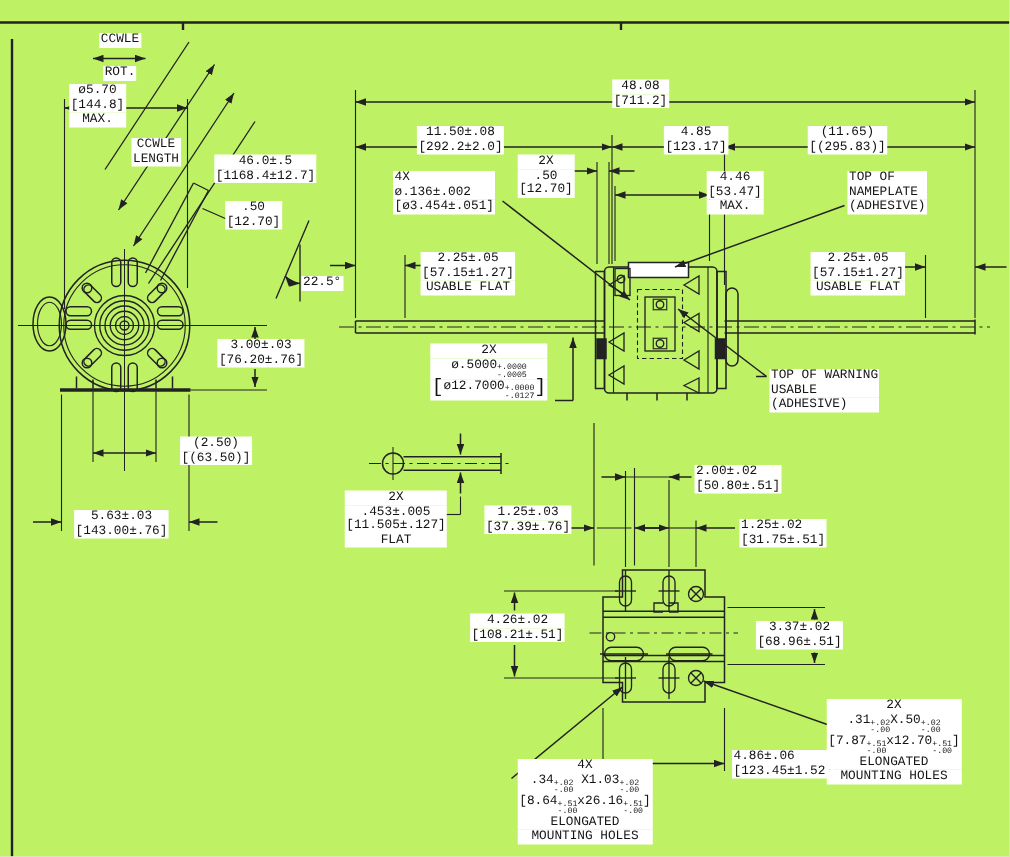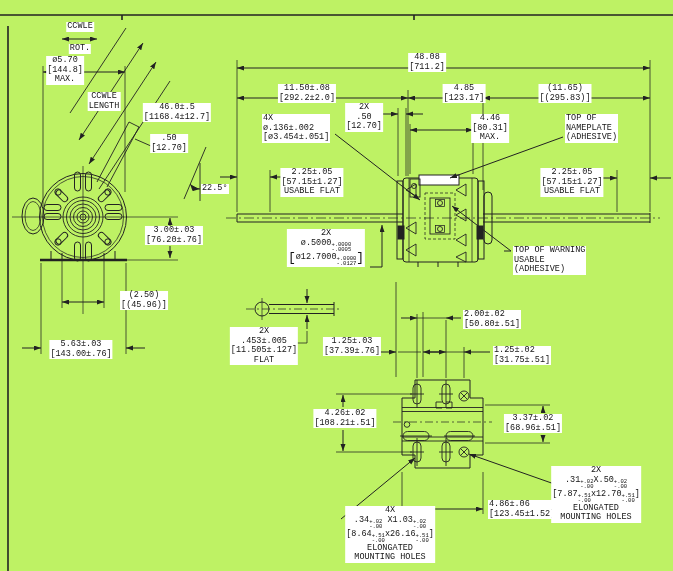--- a/index.html
+++ b/index.html
@@ -309,21 +309,21 @@
 </div>
 <div class="dim" style="left:201px;top:184px">
       <div>22.5°</div>
     </div>
 <div class="dim c" style="left:174px;top:226px">
   <div>3.00±.03</div>
       <div>[76.20±.76]</div>
 </div>
 <div class="dim c" style="left:144px;top:291px">
   <div>(2.50)</div>
-      <div>[(45.96)]</div>
+      <div>[(63.50)]</div>
 </div>
 <div class="dim c" style="left:81px;top:340px">
   <div>5.63±.03</div>
       <div>[143.00±.76]</div>
 </div>
 
 <div class="dim c" style="left:427px;top:53px">
   <div>48.08</div>
       <div>[711.2]</div>
 </div>
@@ -344,21 +344,21 @@
       <div>.50</div>
       <div>[12.70]</div>
 </div>
 <div class="dim l" style="left:262px;top:114px">
   <div>4X</div>
       <div>ø.136±.002</div>
       <div>[ø3.454±.051]</div>
 </div>
 <div class="dim c" style="left:490px;top:114px">
   <div>4.46</div>
-      <div>[80.31]</div>
+      <div>[53.47]</div>
       <div>MAX.</div>
 </div>
 <div class="dim l" style="left:565px;top:114px">
   <div>TOP OF</div>
       <div>NAMEPLATE</div>
       <div>(ADHESIVE)</div>
 </div>
 <div class="dim c" style="left:312px;top:168px">
   <div>2.25±.05</div>
       <div>[57.15±1.27]</div>

